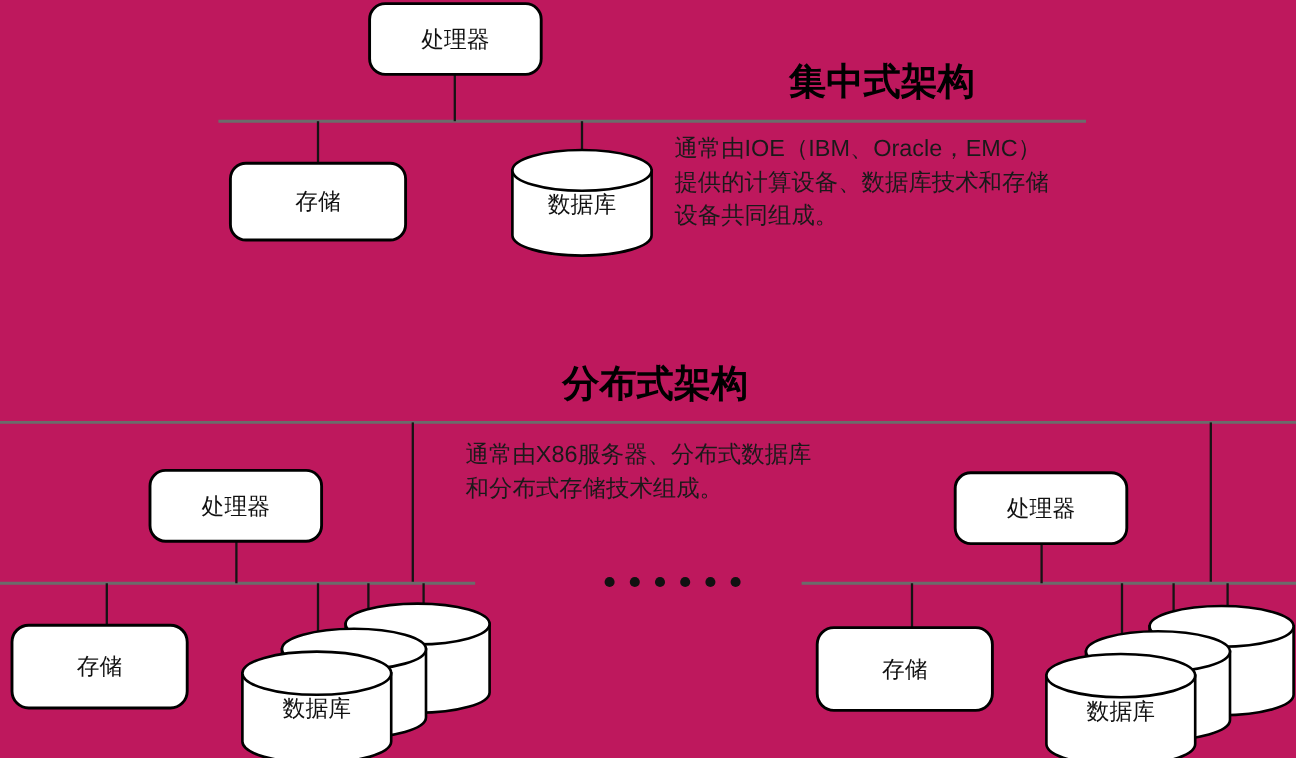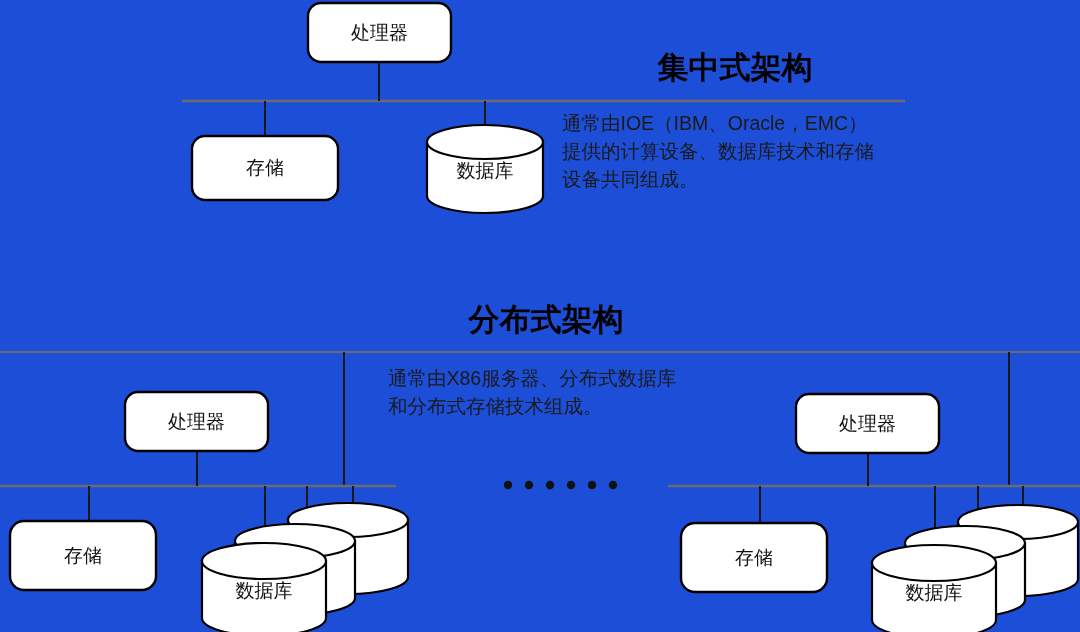--- a/index.html
+++ b/index.html
@@ -7,21 +7,21 @@
     padding: 0;
     background: #ffffff;
   }
   body {
     font-family: "Liberation Sans", "DejaVu Sans", sans-serif;
   }
   #page {
     position: relative;
     width: 1080px;
     height: 632px;
-    background: #1d4ed8;
+    background: #be185d;
     overflow: hidden;
   }
   #diagram {
     position: absolute;
     left: 0;
     top: 0;
     width: 1080px;
     height: 632px;
     display: block;
   }

